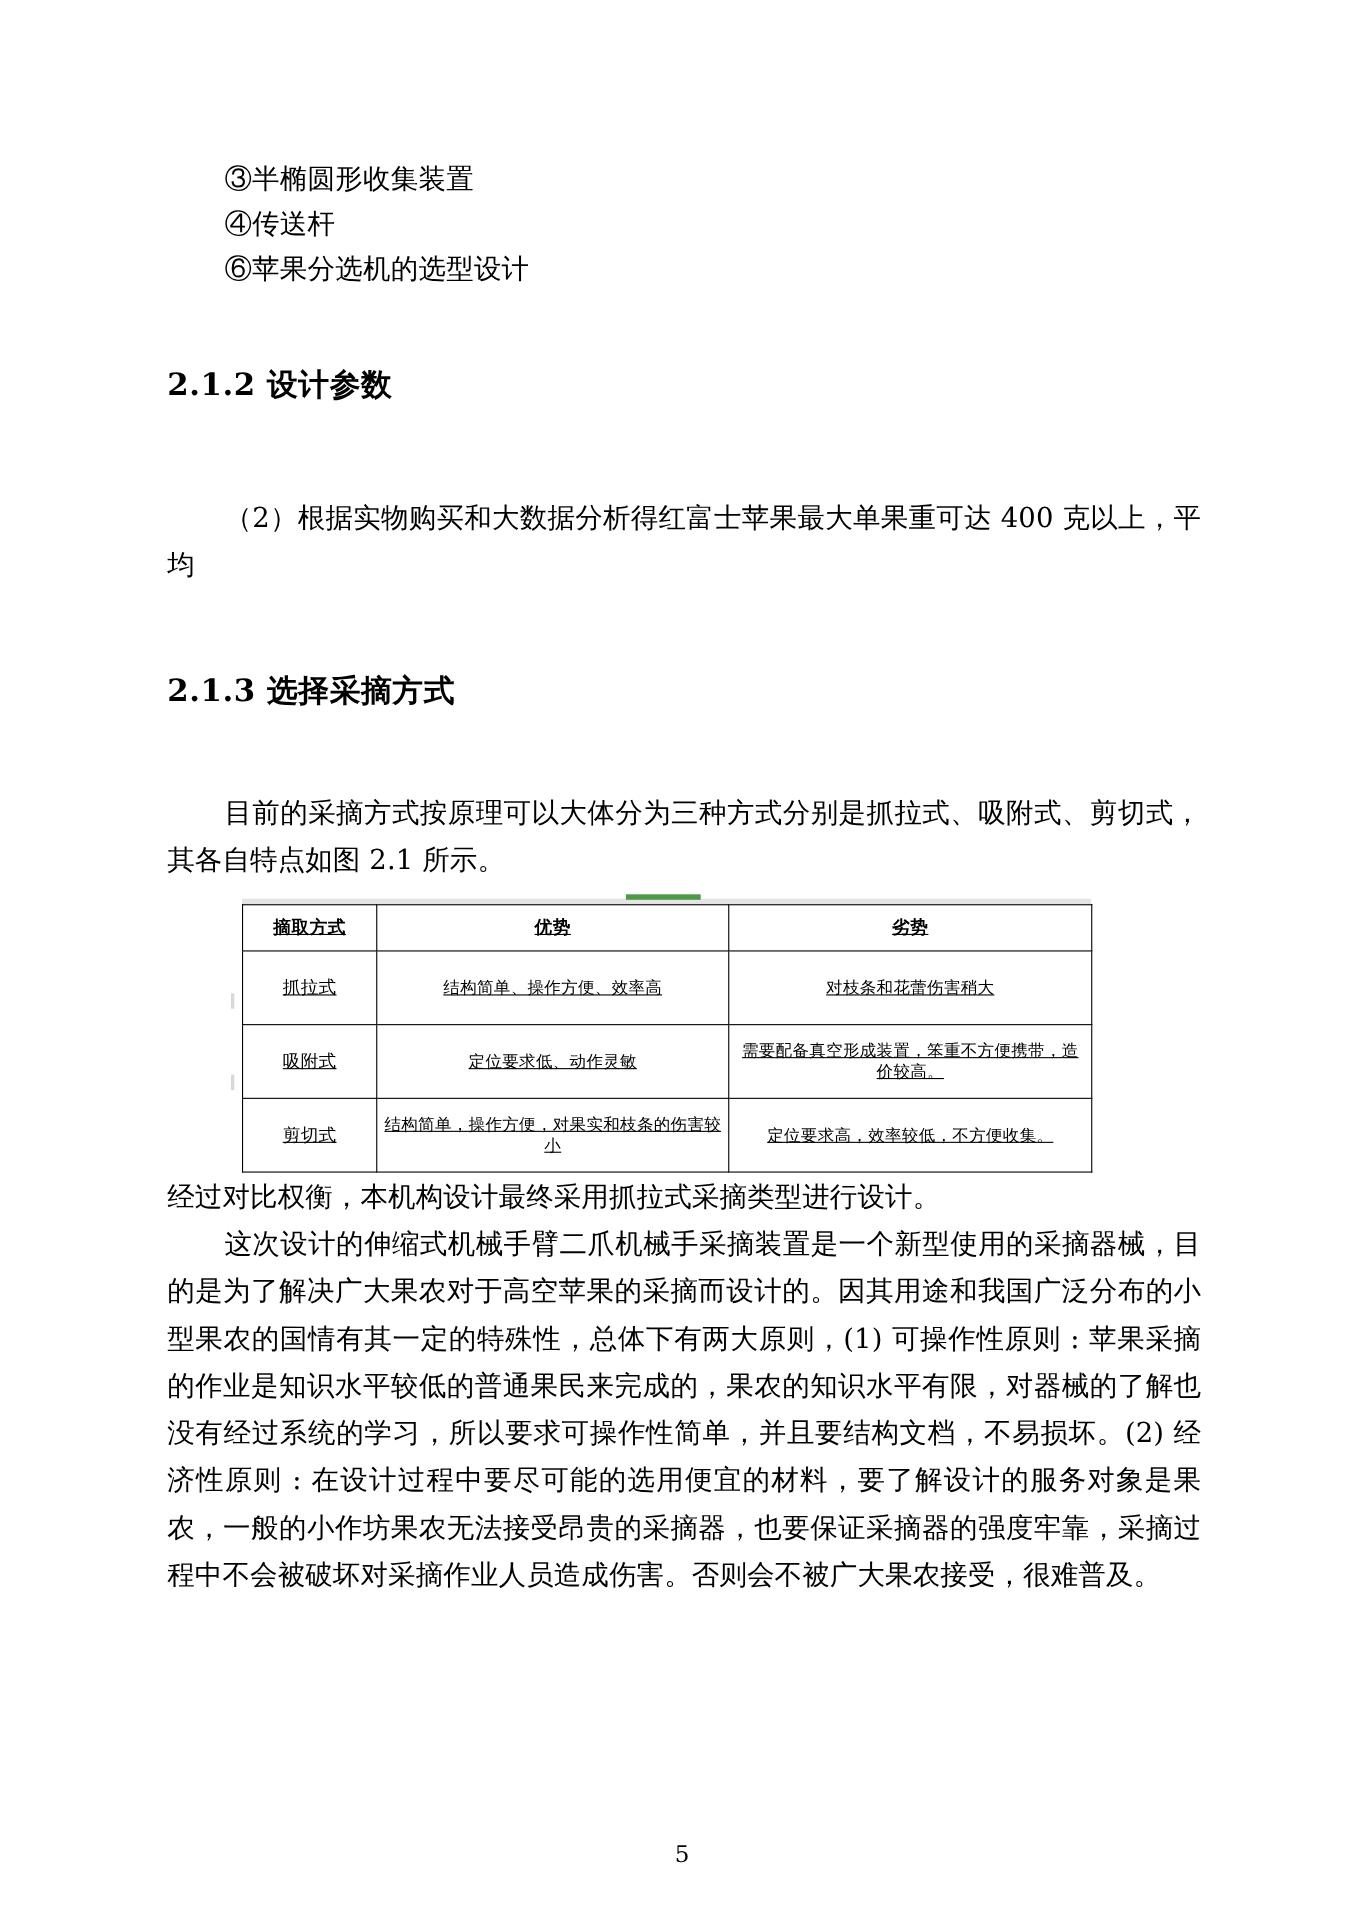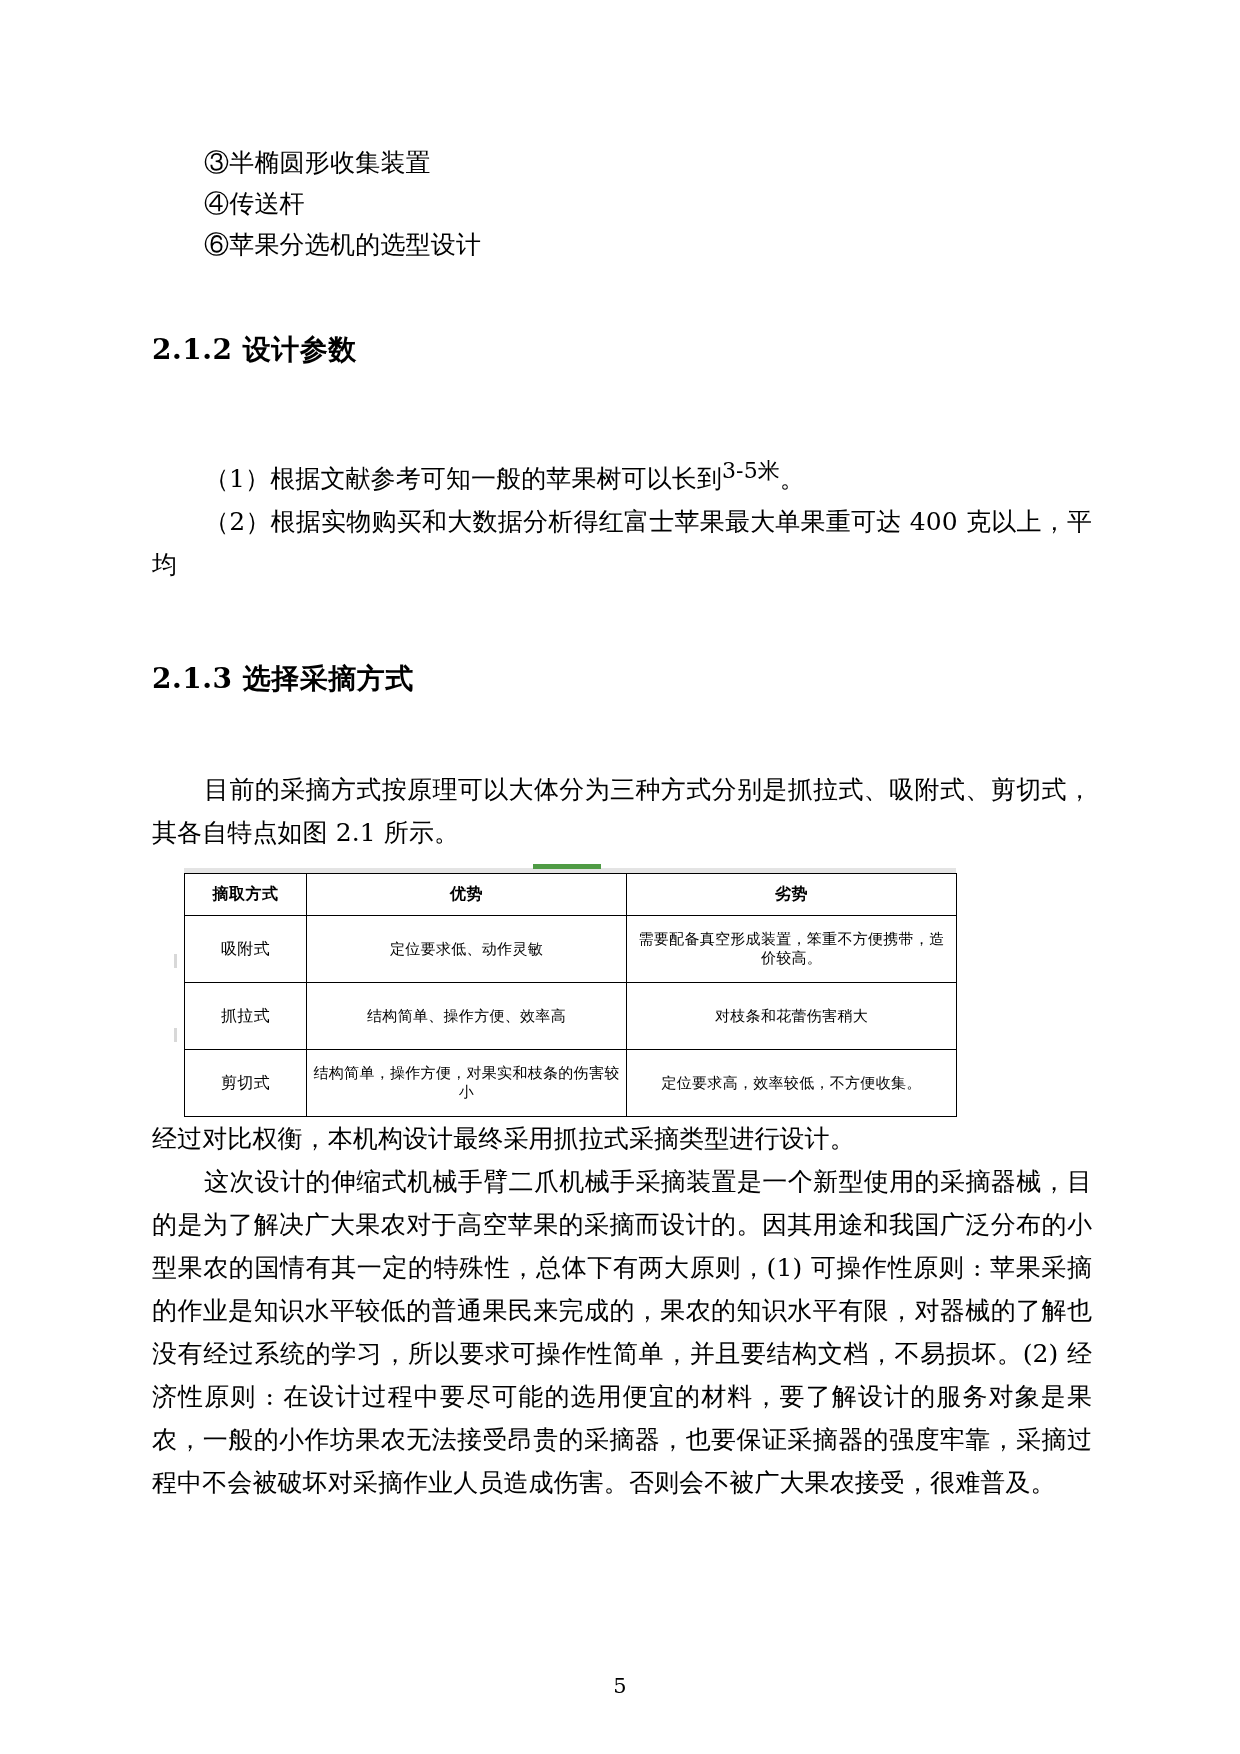--- a/index.html
+++ b/index.html
@@ -60,23 +60,24 @@
     letter-spacing: 0.1px;
   }
   p.indent2 { text-indent: 52px; }
   .sup-raise {
     font-size: 22px;
     vertical-align: 9px;
     font-family: "DejaVu Serif", "Liberation Serif", serif;
   }
   
   .tbl-wrap {
-    margin: 14px 0 0 32px;
+    margin: 14px 0 0 68px;
     width: 772px;
     position: relative;
+    text-decoration: underline;
   }
   .green-tab {
     position: absolute;
     top: -4px;
     left: 349px;
     width: 68px;
     height: 5px;
     background: #4f9b45;
   }
   .grey-top {
@@ -149,21 +150,20 @@
   <ul class="circ-list">
     <li>③半椭圆形收集装置</li>
     <li>④传送杆</li>
     <li>⑥苹果分选机的选型设计</li>
   </ul>
 
   <div class="sp-h-212"></div>
   <h2 class="sec">2.1.2 设计参数</h2>
   <div class="sp-after-212"></div>
 
-  <p class="body indent2"><span>（1）根据文献参考可知一般的苹果树可以长到</span><span class="sup-raise">3-5米</span><span>。</span></p>
 
   <p class="body indent2">（2）根据实物购买和大数据分析得红富士苹果最大单果重可达 400 克以上，平均</p>
 
   <div class="sp-h-213"></div>
   <h2 class="sec">2.1.3 选择采摘方式</h2>
   <div class="sp-after-213"></div>
 
   <p class="body indent2">目前的采摘方式按原理可以大体分为三种方式分别是抓拉式、吸附式、剪切式，其各自特点如图 2.1 所示。</p>
 
   <div class="tbl-wrap">
@@ -177,28 +177,28 @@
         </colgroup>
       <thead>
         <tr>
           <th>摘取方式</th>
           <th>优势</th>
           <th>劣势</th>
         </tr>
       </thead>
       <tbody>
         <tr>
+          <td class="method">抓拉式</td>
+          <td>结构简单、操作方便、效率高</td>
+          <td>对枝条和花蕾伤害稍大</td>
+        </tr>
+        <tr>
           <td class="method">吸附式</td>
           <td>定位要求低、动作灵敏</td>
           <td>需要配备真空形成装置，笨重不方便携带，造价较高。</td>
-        </tr>
-        <tr>
-          <td class="method">抓拉式</td>
-          <td>结构简单、操作方便、效率高</td>
-          <td>对枝条和花蕾伤害稍大</td>
         </tr>
         <tr>
           <td class="method">剪切式</td>
           <td>结构简单，操作方便，对果实和枝条的伤害较小</td>
           <td>定位要求高，效率较低，不方便收集。</td>
         </tr>
       </tbody>
     </table>
     <div class="tick" style="left:-10px; top:86px;"></div>
     <div class="tick" style="left:-10px; top:160px;"></div>

